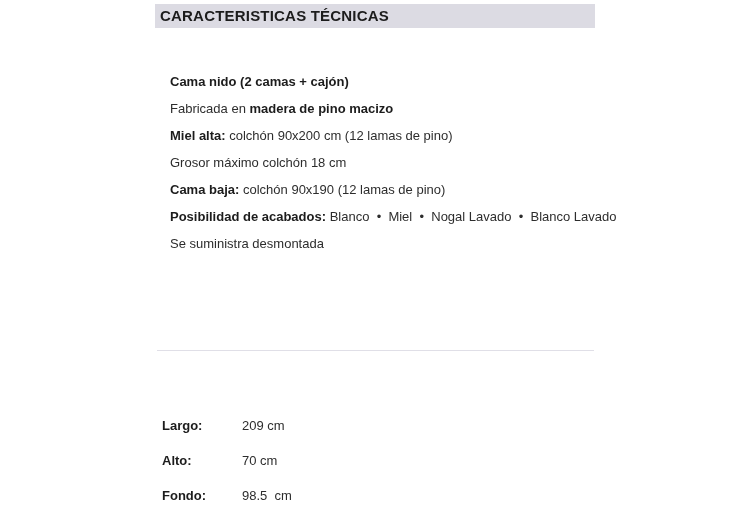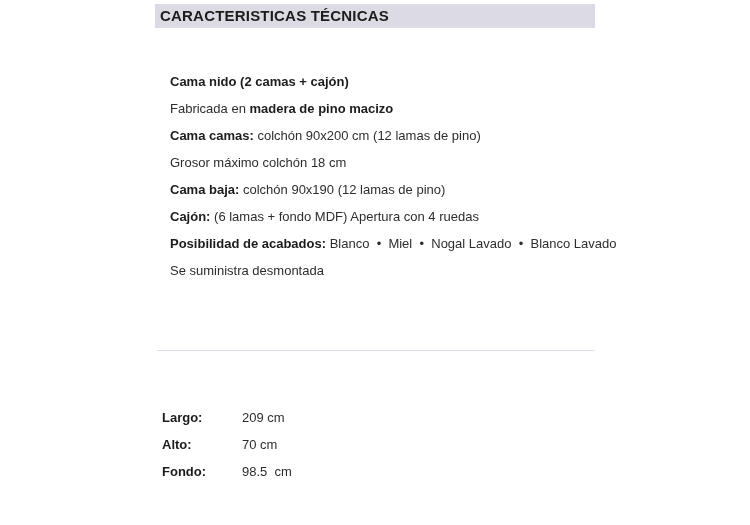--- a/index.html
+++ b/index.html
@@ -68,20 +68,21 @@
     position: absolute;
     left: 162px;
     top: 404px;
     width: 436px;
   }
   .measure-row {
     height: 27px;
     line-height: 27px;
     font-size: 13px;
     white-space: pre;
+    margin-top: 8px;
   }
   .measure-label {
     display: inline-block;
     width: 80px;
     font-weight: 700;
     color: #1c1c1c;
   }
   .measure-value {
     color: #2d2d2d;
   }
@@ -91,24 +92,23 @@
 
 <div class="page">
 
   <div class="section-bar bar-tecnicas">
     <span class="bar-title">CARACTERISTICAS TÉCNICAS</span>
   </div>
 
   <div class="spec-lines">
     <div class="spec-line"><span class="r"></span><span class="b">Cama nido (2 camas + cajón)</span><span class="r"></span></div>
     <div class="spec-line"><span class="r">Fabricada en </span><span class="b">madera de pino macizo</span><span class="r"></span></div>
-    <div class="spec-line"><span class="r"></span><span class="b">Cama camas:</span><span class="r"> colchón 90x200 cm (12 lamas de pino)</span></div>
+    <div class="spec-line"><span class="r"></span><span class="b">Miel alta:</span><span class="r"> colchón 90x200 cm (12 lamas de pino)</span></div>
     <div class="spec-line"><span class="r">Grosor máximo colchón 18 cm</span><span class="b"></span><span class="r"></span></div>
     <div class="spec-line"><span class="r"></span><span class="b">Cama baja:</span><span class="r"> colchón 90x190 (12 lamas de pino)</span></div>
-    <div class="spec-line"><span class="r"></span><span class="b">Cajón:</span><span class="r"> (6 lamas + fondo MDF) Apertura con 4 ruedas</span></div>
     <div class="spec-line"><span class="r"></span><span class="b">Posibilidad de acabados:</span><span class="r"> Blanco  •  Miel  •  Nogal Lavado  •  Blanco Lavado</span></div>
     <div class="spec-line"><span class="r">Se suministra desmontada</span><span class="b"></span><span class="r"></span></div>
   </div>
 
   <div class="divider"></div>
 
 
   <div class="measure-rows">
     <div class="measure-row"><span class="measure-label">Largo:</span><span class="measure-value">209 cm</span></div>
     <div class="measure-row"><span class="measure-label">Alto:</span><span class="measure-value">70 cm</span></div>

